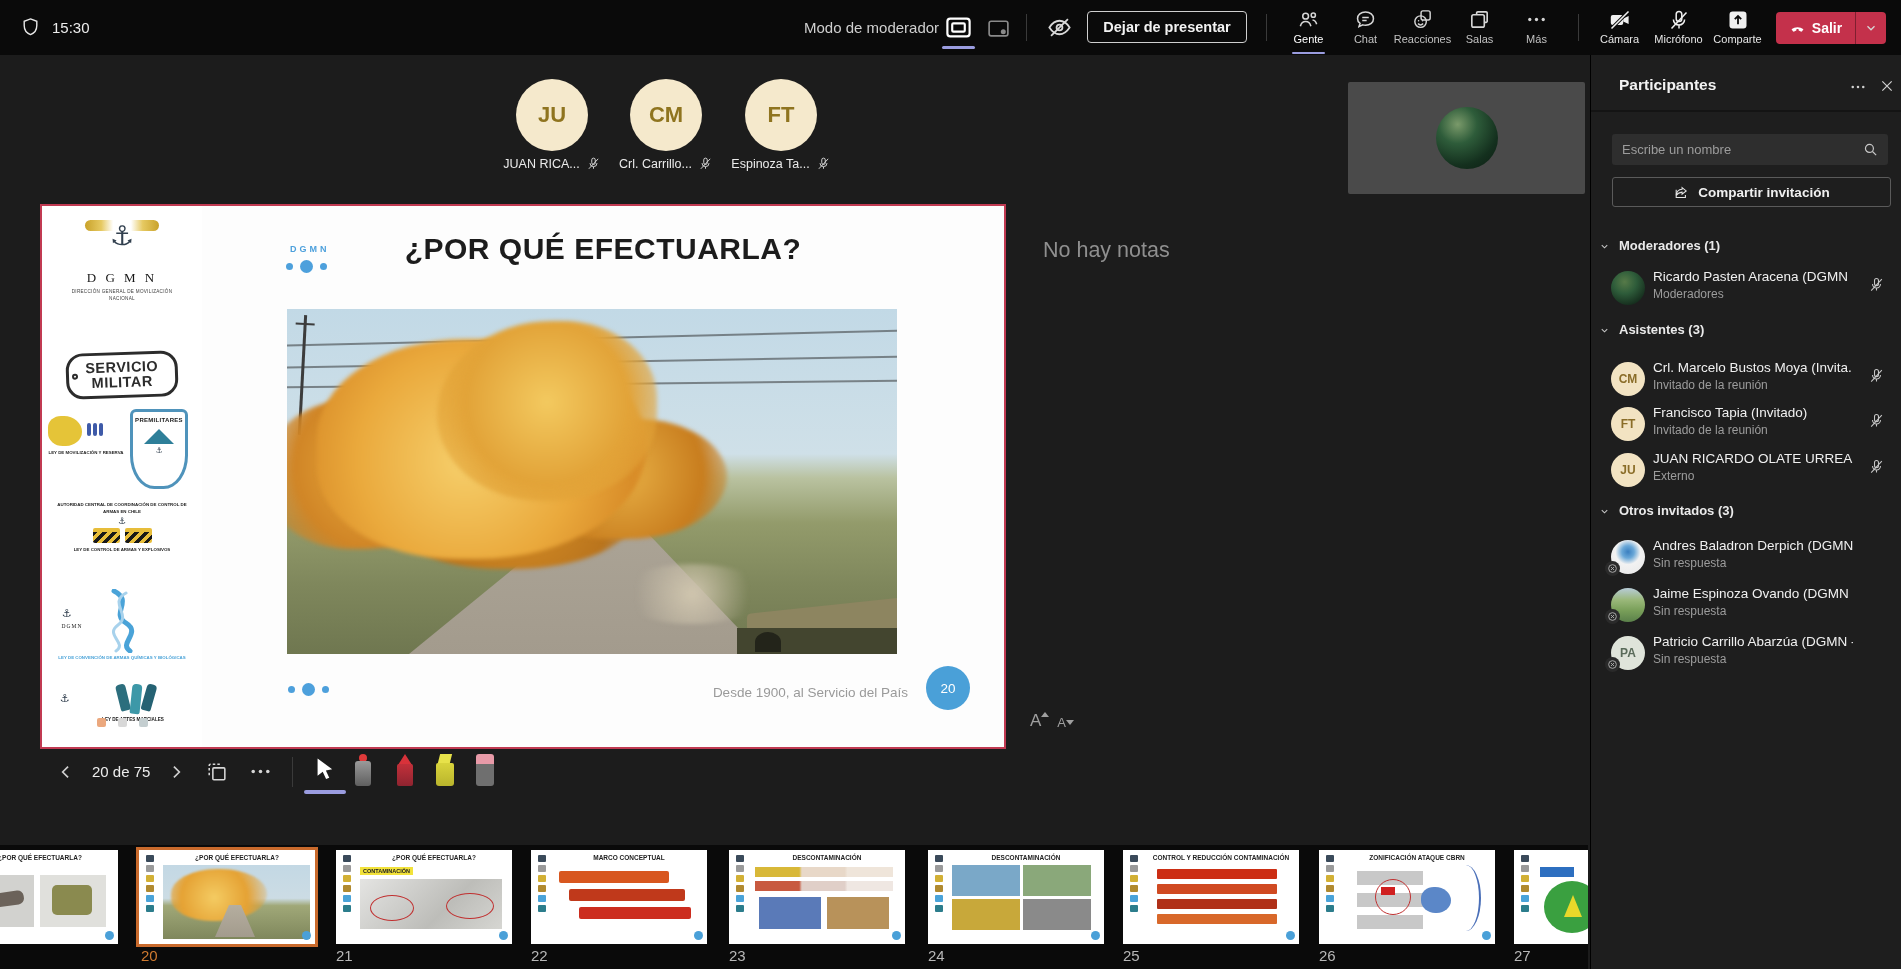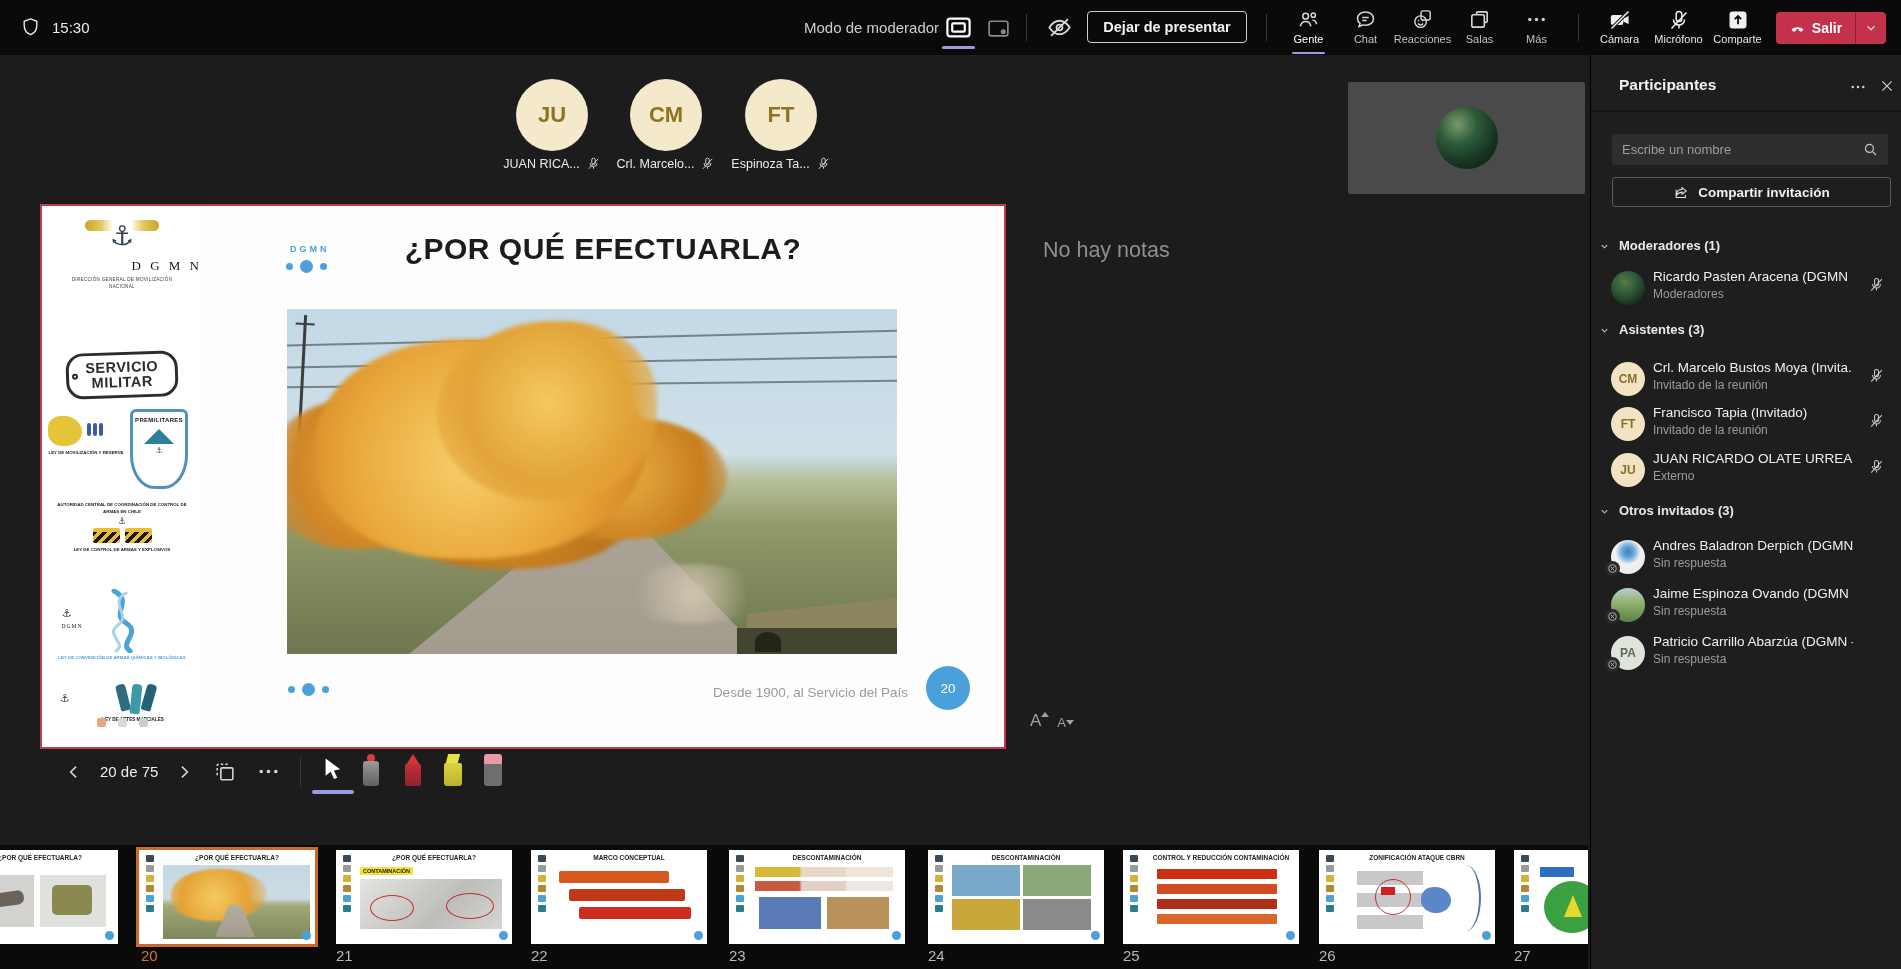--- a/index.html
+++ b/index.html
@@ -49,21 +49,21 @@
   .st-name { position:absolute; top:101px; width:140px; display:flex; align-items:center; justify-content:center; gap:6px; color:#ebebeb; font-size:12.5px; }
   .sn-ju { left:482px; } .sn-cm { left:596px; } .sn-ft { left:711px; }
   .st-name .ic { width:15px; height:15px; color:#dcdcdc; }
 
   
   .slide { position:absolute; left:40px; top:149px; width:966px; height:545px; background:#fdfdfd; border:2px solid #c13a52; }
   .lstrip { position:absolute; left:0; top:0; width:160px; height:541px; background:#ffffff; overflow:hidden; }
   .ls-emblem { position:absolute; left:0; top:14px; width:160px; text-align:center; }
   .ls-wings { width:74px; height:11px; margin:0 auto; background:linear-gradient(90deg,#c9a22a,#e6c961 22%,rgba(0,0,0,0) 38%,rgba(0,0,0,0) 62%,#e6c961 78%,#c9a22a); border-radius:6px; }
   .ls-anchor { font-size:27px; line-height:1; color:#32404f; margin-top:-8px; display:block; }
-  .ls-acro { font-family:"Liberation Serif","DejaVu Serif",serif; font-size:13px; letter-spacing:3px; color:#161616; margin-top:8px;text-align:right; }
+  .ls-acro { font-family:"Liberation Serif","DejaVu Serif",serif; font-size:13px; letter-spacing:3px; color:#161616; margin-top:20px; }
   .ls-cap { font-size:4.6px; letter-spacing:.3px; color:#3c3c3c; width:110px; margin:3px auto 0; line-height:1.5; text-align:center; }
   .ls-tag { position:absolute; left:24px; top:146px; width:112px; height:46px; border:3px solid #2c2c2c; border-radius:17px; transform:rotate(-2deg); display:flex; align-items:center; justify-content:center; }
   .ls-tag-hole { position:absolute; left:3px; top:17px; width:6px; height:6px; border:2px solid #2c2c2c; border-radius:50%; background:#fff; }
   .ls-tag-text { font-size:14.5px; font-weight:900; letter-spacing:.5px; color:#2c2c2c; text-align:center; line-height:1.02; width:78px; }
   .ls-mov { position:absolute; left:6px; top:210px; width:76px; }
   .ls-mov-blob { width:34px; height:30px; background:#e5c438; border-radius:42% 58% 52% 48%; display:inline-block; vertical-align:middle; }
   .ls-figs { display:inline-block; vertical-align:middle; margin-left:3px; }
   .ls-figs i { display:inline-block; width:4px; height:13px; background:#3e5aa8; border-radius:2px; margin-left:2px; }
   .ls-mov .ls-cap2 { font-size:4.4px; font-weight:700; color:#222; text-align:center; margin-top:4px; }
   .ls-shield { position:absolute; left:88px; top:203px; width:58px; height:80px; border:3px solid #4f93bb; border-radius:6px 6px 42% 42%; background:#fff; text-align:center; padding-top:5px; }
@@ -125,21 +125,21 @@
   .font-ctl { position:absolute; left:1030px; top:656px; display:flex; gap:16px; color:#9f9f9f; }
   .fc { position:relative; cursor:pointer; }
   .fc-big { font-size:17px; } .fc-small { font-size:13px; margin-top:4px; }
   .caret { position:absolute; right:-8px; width:0; height:0; border-left:4px solid transparent; border-right:4px solid transparent; }
   .caret.up { top:1px; border-bottom:5px solid #9f9f9f; }
   .caret.down { top:5px; border-top:5px solid #9f9f9f; }
   .vidthumb { position:absolute; left:1348px; top:27px; width:237px; height:112px; background:#4a4a4a; border-radius:2px; }
   .orb { position:absolute; left:50%; top:50%; transform:translate(-50%,-50%); width:62px; height:62px; border-radius:50%; background:radial-gradient(circle at 35% 28%,#7a9a6a 0%,#2e5c3a 32%,#14301e 68%,#0c1c12 100%); }
 
   
-  .cbar { position:absolute; left:16px; top:697px; width:1588px; height:60px; }
+  .cbar { position:absolute; left:8px; top:697px; width:1588px; height:60px; }
   .cb-chl { position:absolute; left:48px; top:10px; width:20px; height:20px; color:#cfcfcf; cursor:pointer; }
   .cb-page { position:absolute; left:84px; top:11px; font-size:15px; color:#ececec; }
   .cb-chr { position:absolute; left:158px; top:10px; width:20px; height:20px; color:#cfcfcf; cursor:pointer; }
   .cb-grid { position:absolute; left:196px; top:7px; width:25px; height:25px; color:#d6d6d6; cursor:pointer; }
   .cb-more { position:absolute; left:240px; top:7px; width:25px; height:25px; color:#d6d6d6; cursor:pointer; }
   .cb-div { position:absolute; left:284px; top:5px; width:1px; height:30px; background:#3a3a3a; }
   .cb-cursor { position:absolute; left:302px; top:3px; width:28px; height:28px; color:#fff; cursor:pointer; }
   .cb-cursor-under { position:absolute; left:296px; top:38px; width:42px; height:3.5px; border-radius:2px; background:#9a9cdf; }
   .tool { position:absolute; top:2px; width:22px; height:32px; cursor:pointer; }
   .laser { left:344px; } .pen { left:386px; } .hl { left:426px; } .eraser { left:466px; }
@@ -393,21 +393,21 @@
         <span>JUAN RICA...</span>
         <span class="ic">
           <svg viewBox="0 0 24 24" fill="none" stroke="currentColor" stroke-width="1.5">
             <rect x="9.2" y="3.4" width="5.6" height="10.2" rx="2.8"></rect>
             <path d="M6.4 11.4a5.6 5.6 0 0 0 11.2 0M12 17.2v3.2"></path>
             <path d="M4.5 20.5L19.5 4.5"></path>
           </svg>
         </span>
       </div>
     <div class="st-name sn-cm">
-        <span>Crl. Marcelo...</span>
+        <span>Crl. Carrillo...</span>
         <span class="ic">
           <svg viewBox="0 0 24 24" fill="none" stroke="currentColor" stroke-width="1.5">
             <rect x="9.2" y="3.4" width="5.6" height="10.2" rx="2.8"></rect>
             <path d="M6.4 11.4a5.6 5.6 0 0 0 11.2 0M12 17.2v3.2"></path>
             <path d="M4.5 20.5L19.5 4.5"></path>
           </svg>
         </span>
       </div>
     <div class="st-name sn-ft">
         <span>Espinoza Ta...</span>

